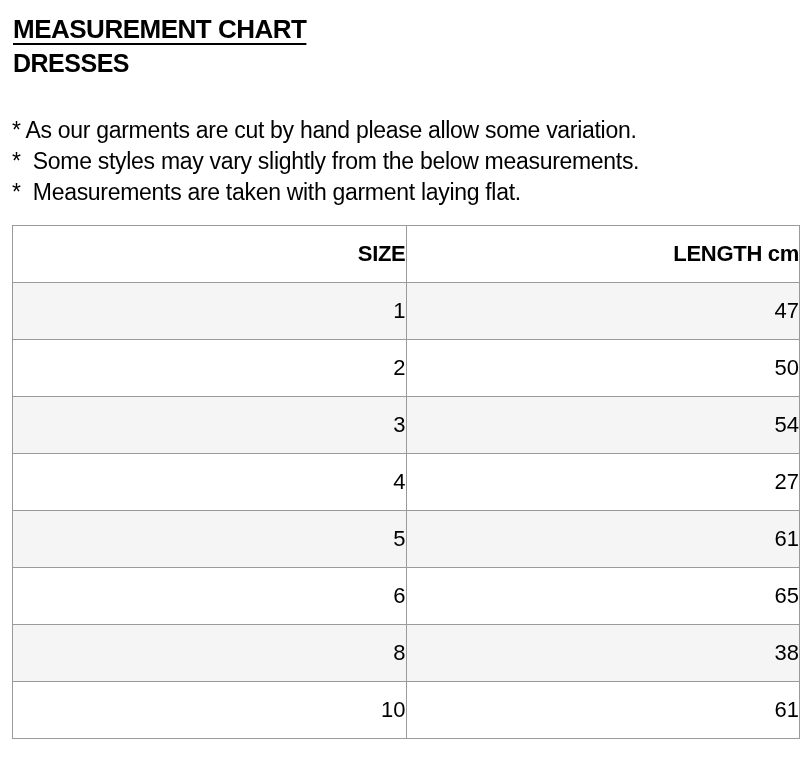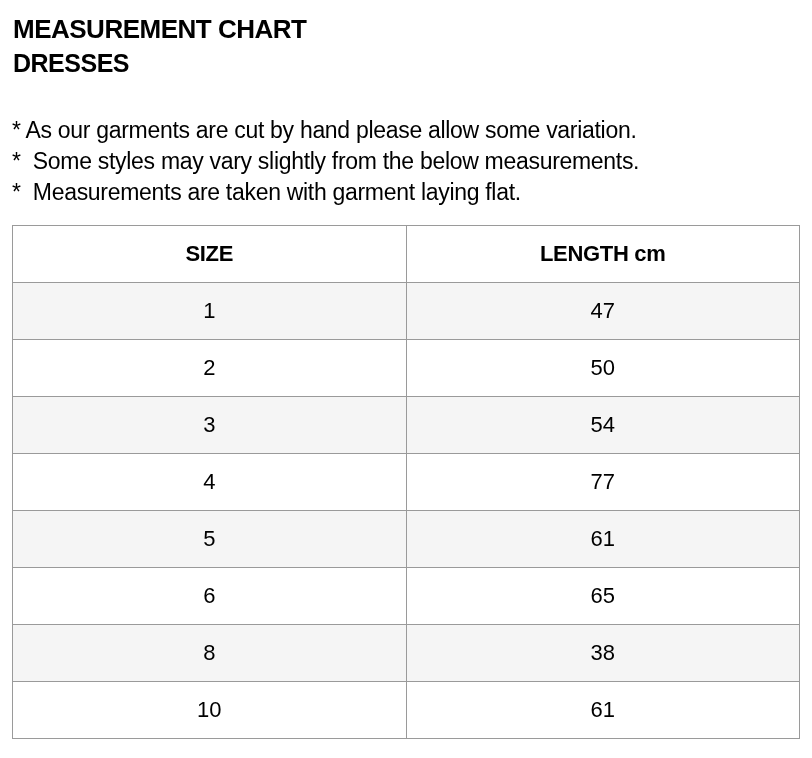--- a/index.html
+++ b/index.html
@@ -19,20 +19,21 @@
   .page {
     width: 812px;
     height: 758px;
     padding: 10px 12px 0 12px;
     overflow: hidden;
   }
   .title {
     font-size: 26px;
     font-weight: bold;
     letter-spacing: -0.5px;
+    text-decoration: underline;
     text-decoration-thickness: 2px;
     text-underline-offset: 5px;
     margin: 4px 0 0 1px;
     line-height: 30px;
   }
   .subtitle {
     font-size: 25px;
     font-weight: bold;
     letter-spacing: -0.5px;
     margin: 4px 0 0 1px;
@@ -49,21 +50,21 @@
     width: 788px;
     margin-top: 17px;
     border-collapse: collapse;
     table-layout: fixed;
   }
   table.size-chart th,
   table.size-chart td {
     border: 1px solid var(--table-border);
     height: 57px;
     width: 50%;
-    text-align: center;
+    text-align: right;
     vertical-align: middle;
     font-size: 22px;
     padding: 0;
     background: var(--background);
   }
   table.size-chart th {
     font-weight: bold;
     letter-spacing: -0.3px;
   }
   table.size-chart tr.alt td {
@@ -96,21 +97,21 @@
         <tr>
           <td>2</td>
           <td>50</td>
         </tr>
         <tr class="alt">
           <td>3</td>
           <td>54</td>
         </tr>
         <tr>
           <td>4</td>
-          <td>77</td>
+          <td>27</td>
         </tr>
         <tr class="alt">
           <td>5</td>
           <td>61</td>
         </tr>
         <tr>
           <td>6</td>
           <td>65</td>
         </tr>
         <tr class="alt">

